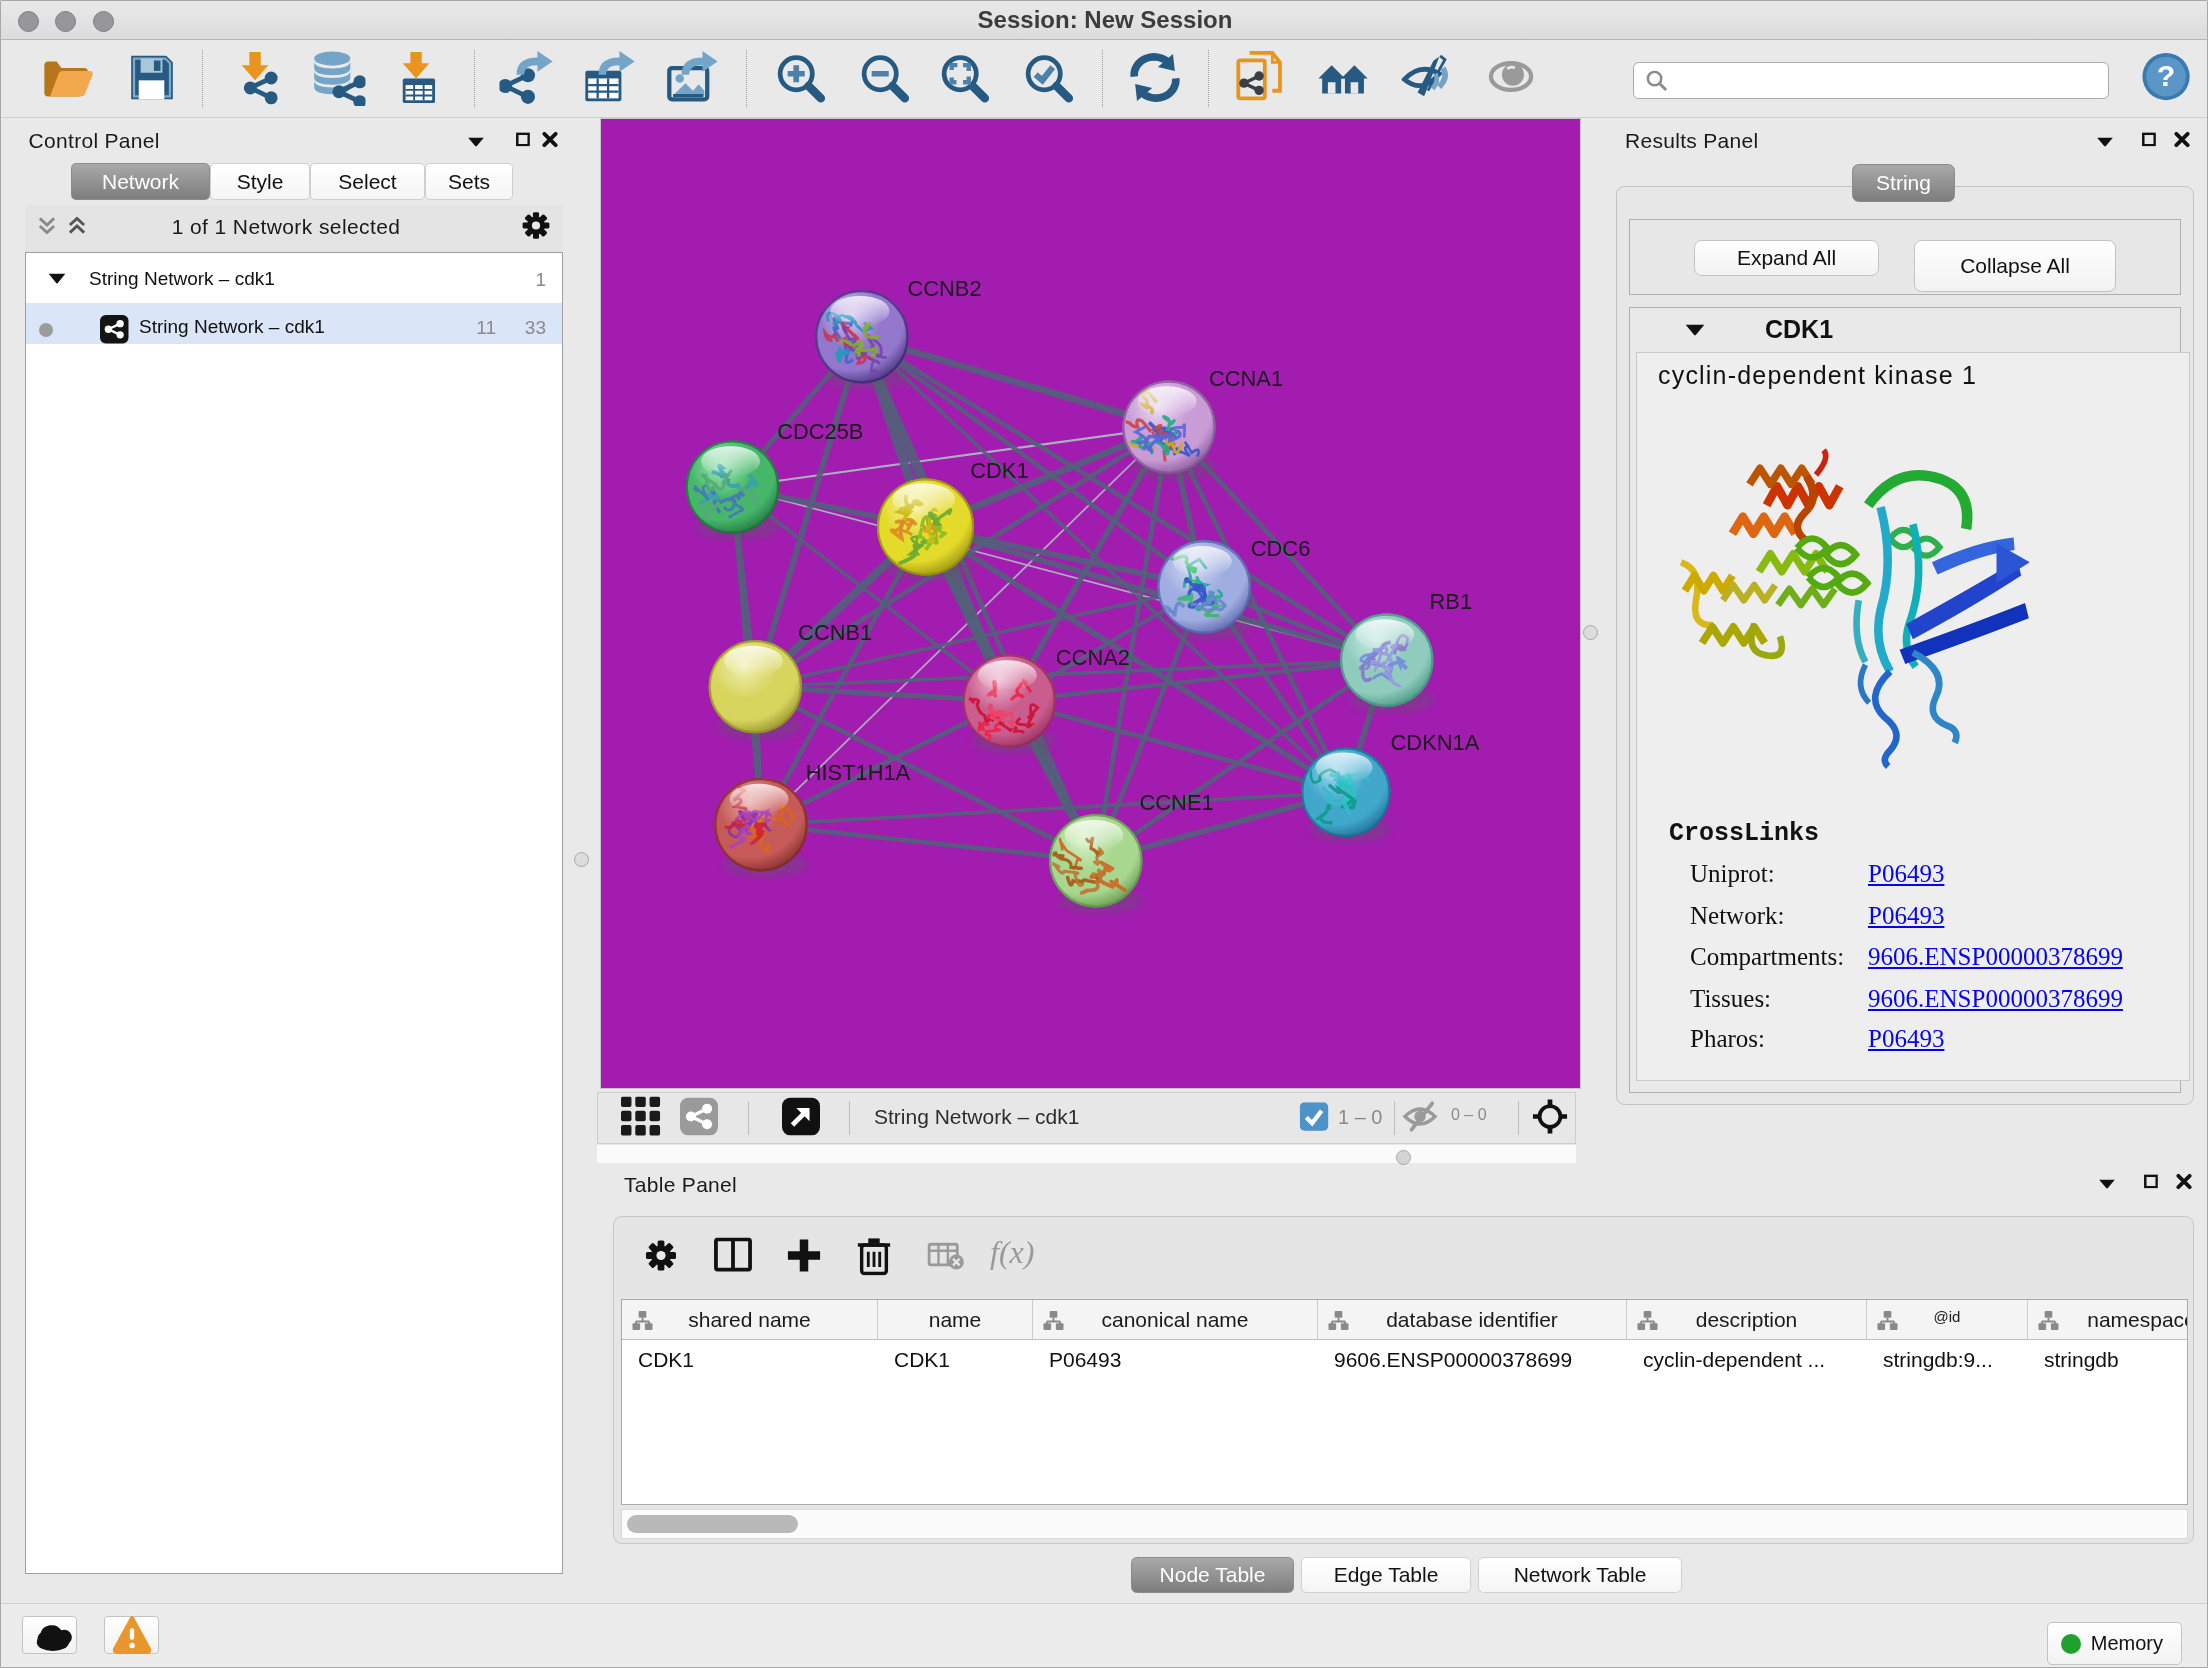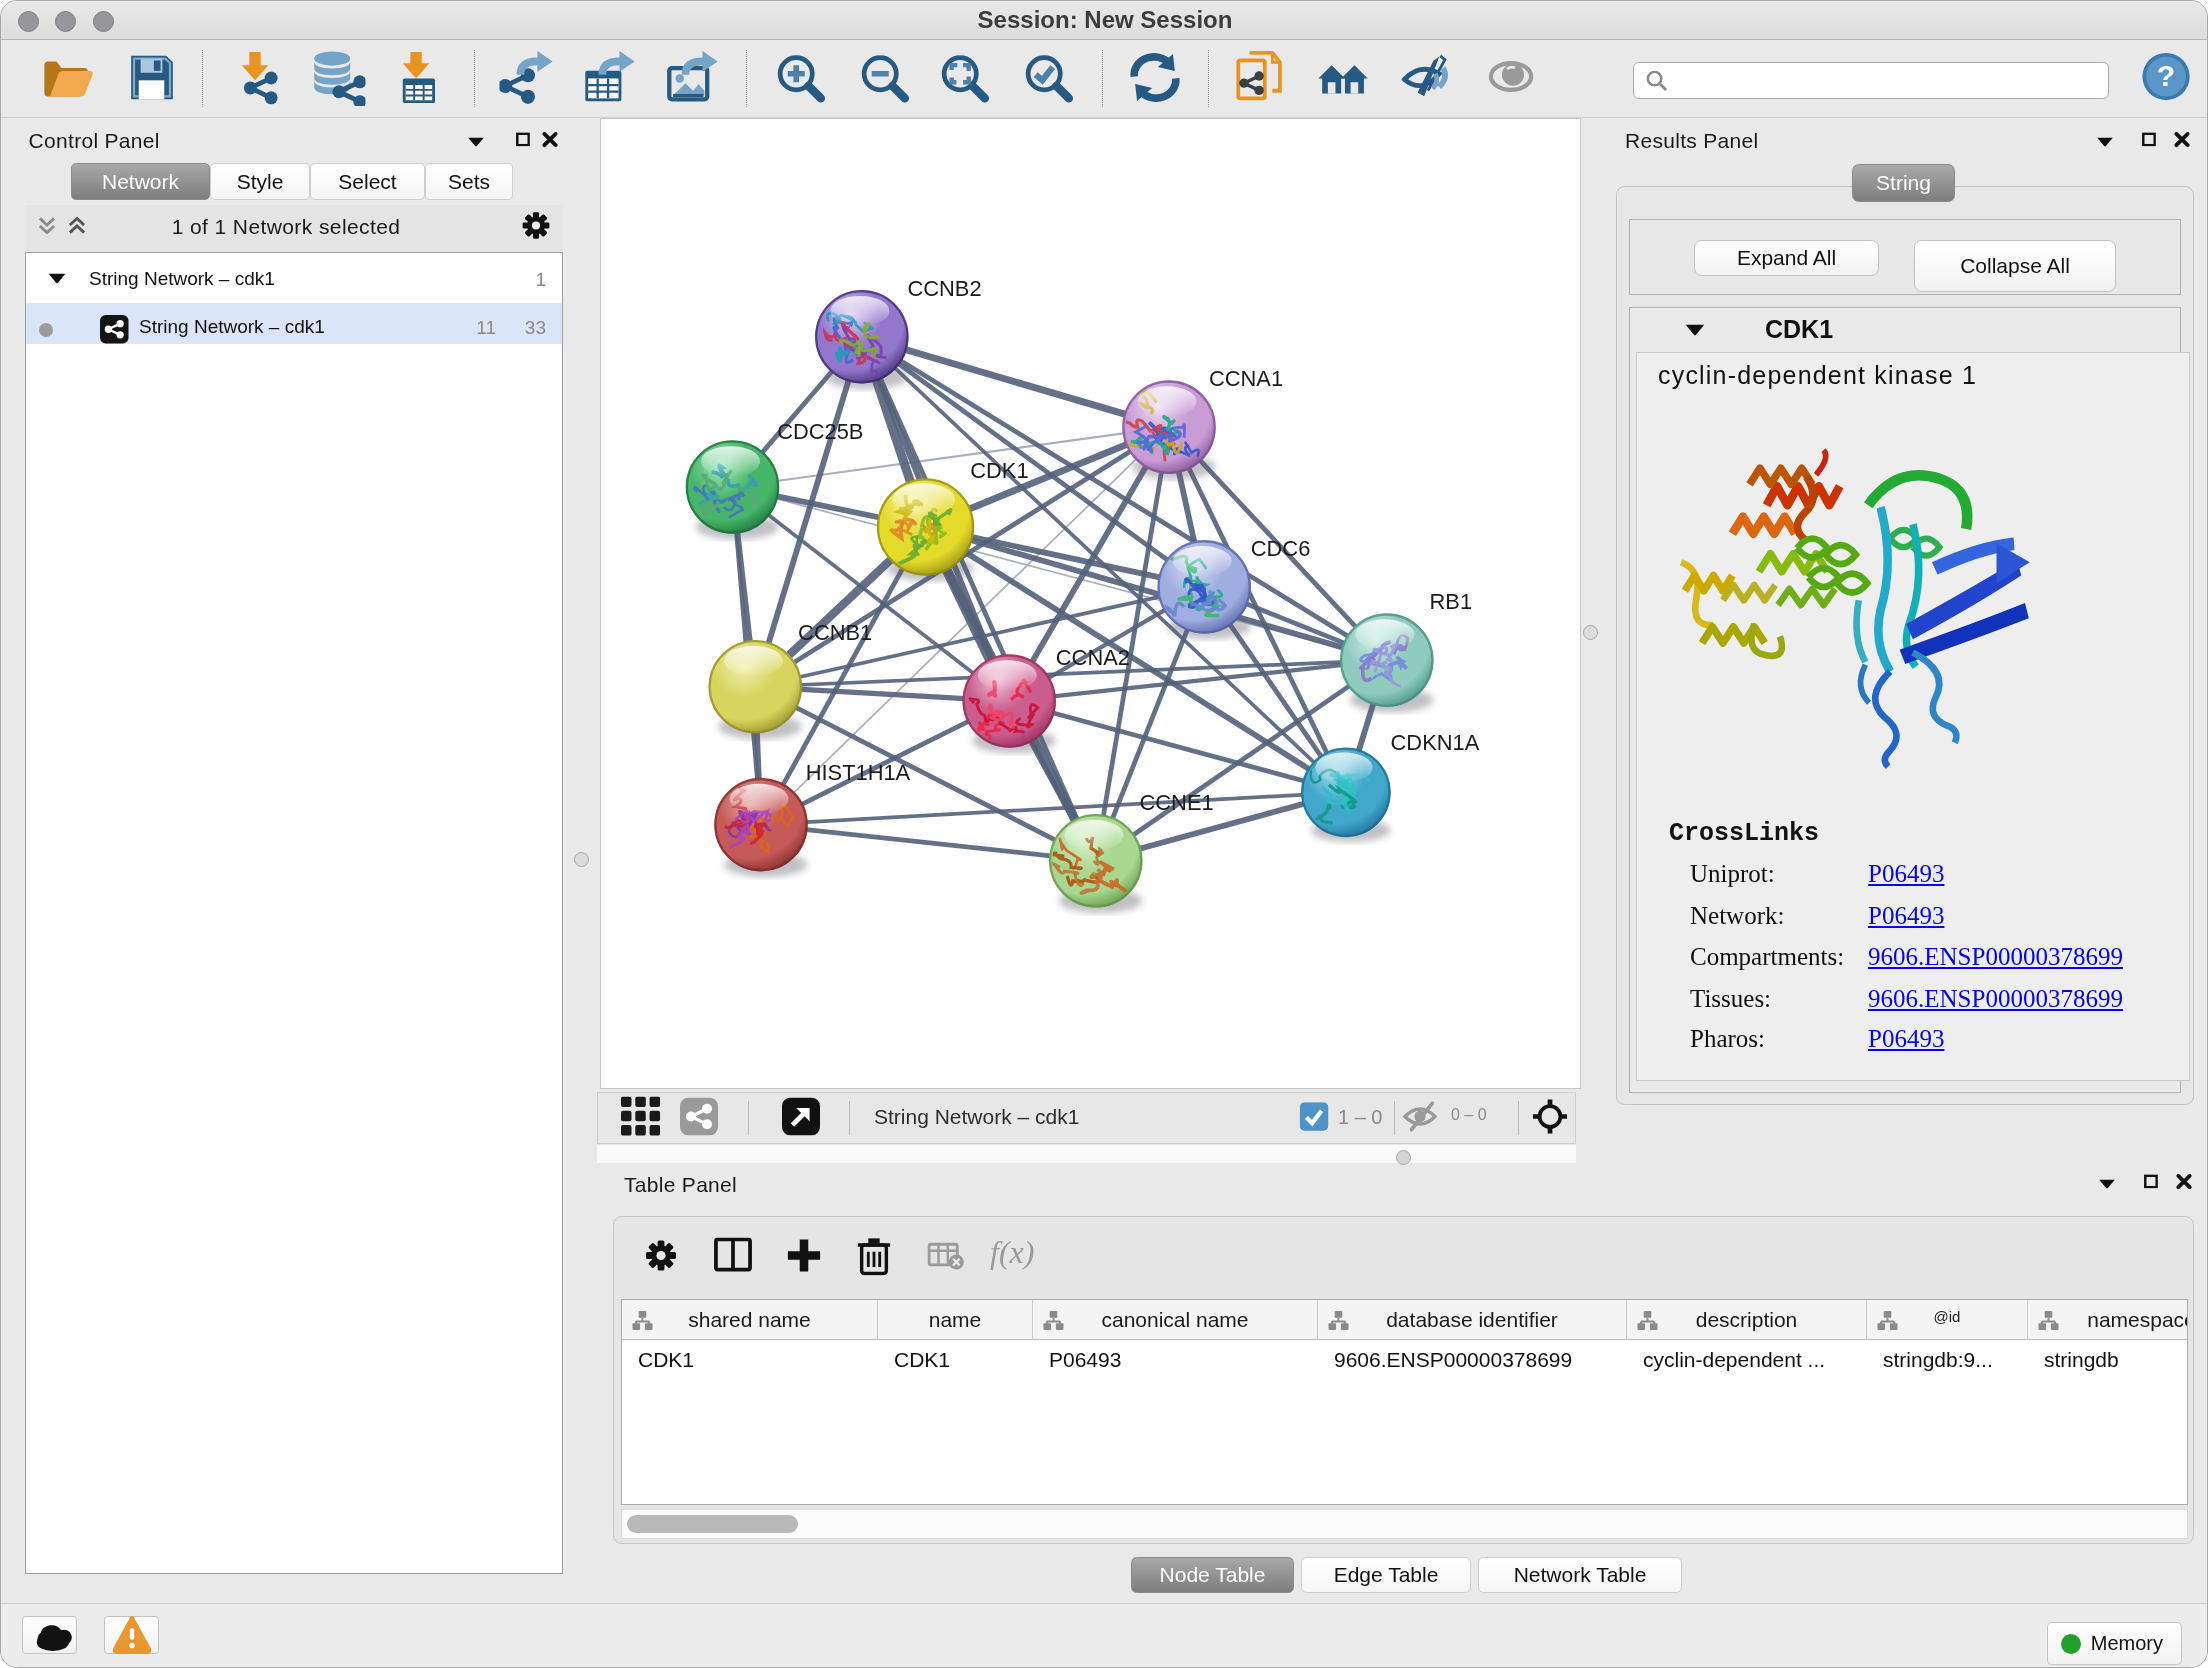--- a/index.html
+++ b/index.html
@@ -1,15 +1,15 @@
 <!DOCTYPE html>
 <html style="font-size:15px"><head><meta charset="utf-8"><style>
 *{margin:0;padding:0;box-sizing:border-box}
 body{width:2208px;height:1668px;background:#fff;font-family:"Liberation Sans",sans-serif;overflow:hidden}
-#win{position:absolute;left:0;top:0;width:2208px;height:1668px;background:#e9e9e9;border-radius:17px;overflow:hidden;border:1px solid #a8a8a8}
+#win{position:absolute;left:0;top:0;width:2208px;height:1668px;background:#e9e9e9;border-radius:1px;overflow:hidden;border:1px solid #a8a8a8}
 .abs{position:absolute}
 .btn{background:linear-gradient(#ffffff,#f2f2f2);border:1px solid #c3c3c3;border-radius:7.6px;color:#111;display:flex;align-items:center;justify-content:center}
 .tabsel{background:linear-gradient(#a9a9a9,#7d7d7d);color:#fff;border:1px solid #8b8b8b}
 .tabun{background:linear-gradient(#ffffff,#f5f5f5);color:#111;border:1px solid #cfcfcf}
 .sep{position:absolute;top:49px;height:57px;border-left:1.9px dotted #9a9a9a;width:0}
 </style></head><body>
 <div id="win">
 
 <div class="abs" style="left:0;top:0;width:2208px;height:39px;background:linear-gradient(#e9e9e9,#dcdcdc);border-bottom:1px solid #b4b4b4"></div>
 <div class="abs" style="left:17px;top:9.5px;width:21px;height:21px;border-radius:50%;background:#96969b;border:1px solid #7e7e82"></div>
@@ -197,21 +197,21 @@
         <rect width="30" height="30" rx="6" fill="#141414"></rect>
         <line x1="8.8" y1="15.0" x2="21.2" y2="9.11" stroke="#fff" stroke-width="2.6"></line>
         <line x1="8.8" y1="15.0" x2="21.2" y2="20.89" stroke="#fff" stroke-width="2.6"></line>
         <circle cx="8.8" cy="15.0" r="3.844" fill="#fff"></circle>
         <circle cx="21.2" cy="9.11" r="3.844" fill="#fff"></circle>
         <circle cx="21.2" cy="20.89" r="3.844" fill="#fff"></circle>
       </svg></div>
 <div class="abs" style="left:138px;top:315px;font-size:19px;color:#111">String Network – cdk1</div>
 <div class="abs" style="left:457px;top:316px;width:38px;text-align:right;font-size:19px;color:#8a8a8a">11</div>
 <div class="abs" style="left:507px;top:316px;width:38px;text-align:right;font-size:19px;color:#8a8a8a">33</div>
-<div class="abs" style="left:599px;top:117px;width:981px;height:971px;background:#ffffff;border:1px solid #c6c6c6;overflow:hidden">
+<div class="abs" style="left:599px;top:117px;width:981px;height:971px;background:#a21caf;border:1px solid #c6c6c6;overflow:hidden">
       <svg width="981" height="971" viewBox="0 0 1031 1021" style="position:absolute;left:0;top:0">
 <defs>
 <radialGradient id="gCCNB2" cx="0.38" cy="0.28" r="0.8">
 <stop offset="0" stop-color="#d6c9ef"></stop>
             <stop offset="0.42" stop-color="#9377cd"></stop>
 <stop offset="0.72" stop-color="#9377cd"></stop>
             <stop offset="0.98" stop-color="#3c2a72"></stop>
 </radialGradient>
 <clipPath id="cCCNB2">
             <circle cx="0" cy="0" r="46"></circle>

